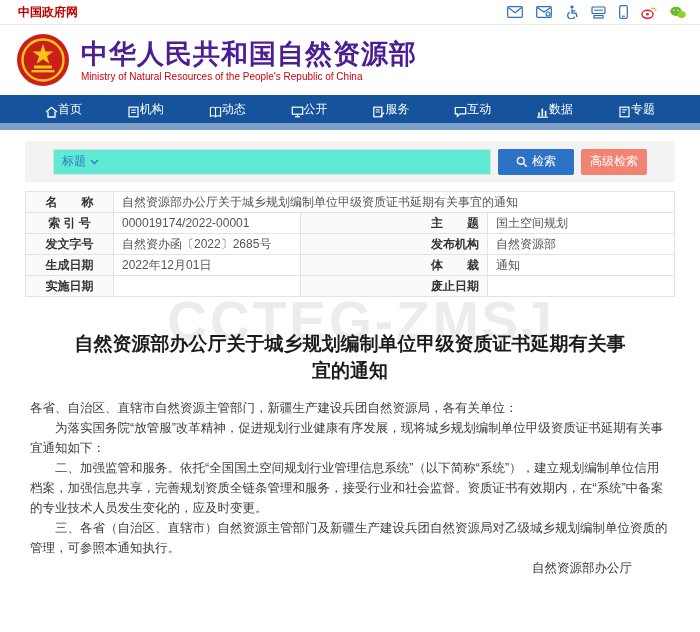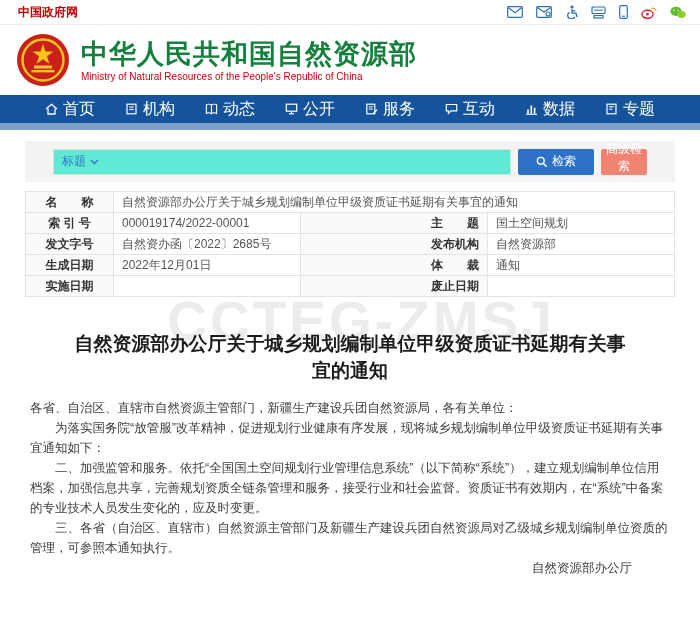--- a/index.html
+++ b/index.html
@@ -10,41 +10,41 @@
   .topbar { height:25px; display:flex; justify-content:space-between; align-items:center;
     padding:0 14px 0 18px; border-bottom:1px solid #ececec; }
   .site-link { color:#c00000; font-size:12px; font-weight:bold; text-decoration:none; cursor:pointer; }
   .topbar-icons { display:flex; gap:13px; align-items:center; }
   .topbar-icons span { display:inline-flex; cursor:pointer; }
 
   
   .header { height:70px; display:flex; align-items:center; padding:0 16px; }
   .emblem { width:54px; height:54px; flex:0 0 54px; }
   .brand { margin-left:11px; }
-  .brand-cn { color:#15803d; font-size:27px; font-weight:bold; letter-spacing:1px; line-height:30px; }
+  .brand-cn { color:#4c1d95; font-size:27px; font-weight:bold; letter-spacing:1px; line-height:30px; }
   .brand-en { color:#d2000f; font-size:10px; margin-top:2px; }
   .header-right { margin-left:auto; align-self:center; margin-top:18px;
     color:#17509e; font-size:21px; font-weight:bold; letter-spacing:2px; cursor:pointer; }
 
   
   .nav { height:28px; background:#15549d; display:flex; align-items:center;
     justify-content:space-between; padding:0 45px; }
-  .nav-item { display:flex; align-items:center; gap:5px; color:#fff; font-size:16px; cursor:pointer; }
+  .nav-item { display:flex; align-items:flex-end; color:#fff; font-size:12px; cursor:pointer; }
   .nav-strip { height:7px; background:#7e9fc7; }
 
   
   .searchbar { margin:11px 25px 9px; background:#f3f3f3; height:41px;
     display:flex; align-items:center; padding:0 28px 0 28px; gap:7px; }
   .search-field { flex:1; height:26px; background:#5eead4; border:1px solid #ddd;
     display:flex; align-items:center; padding:0 8px; cursor:text; }
   .search-select { color:#3478c4; font-size:12px; display:flex; align-items:center; gap:4px; cursor:pointer; }
   .btn { height:26px; border:none; color:#fff; font-size:12px; display:flex;
     align-items:center; justify-content:center; gap:4px; cursor:pointer; border-radius:2px; }
   .btn-search { width:76px; background:#2e72c8; }
-  .btn-adv { width:46px; background:#f28373;align-items:flex-end; }
+  .btn-adv { width:66px; background:#f28373; }
 
   
   .meta-table { width:650px; margin:0 25px; border-collapse:collapse; font-size:12px; table-layout:fixed; }
   .meta-table td { border:1px solid #e3e3e3; height:21px; padding:0 8px; color:#555; }
   .meta-table td.lbl { width:88px; background:#fafafa; color:#333; font-weight:bold; text-align:center; }
   .meta-table td.lbl2 { width:84px;text-align:right; }
   .meta-table td.val1 { width:358px; }
 
   
   .doc { position:relative; }

